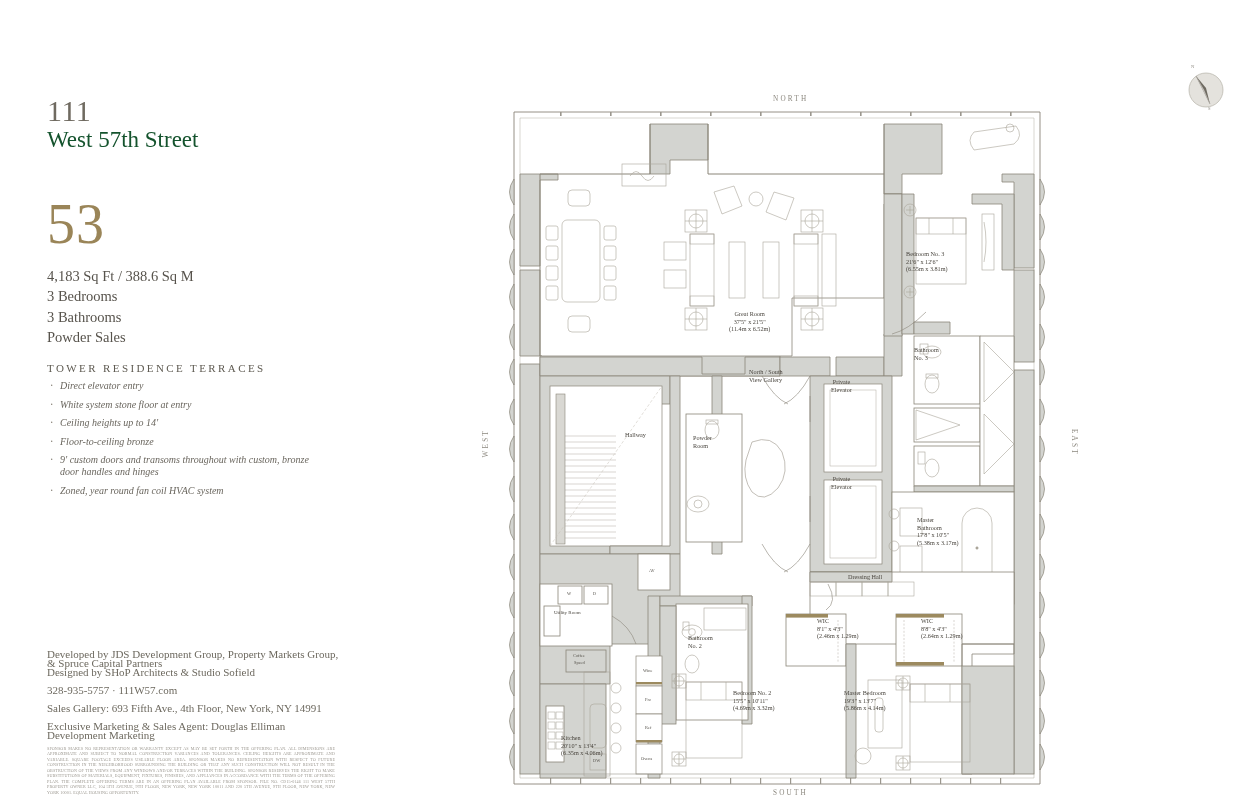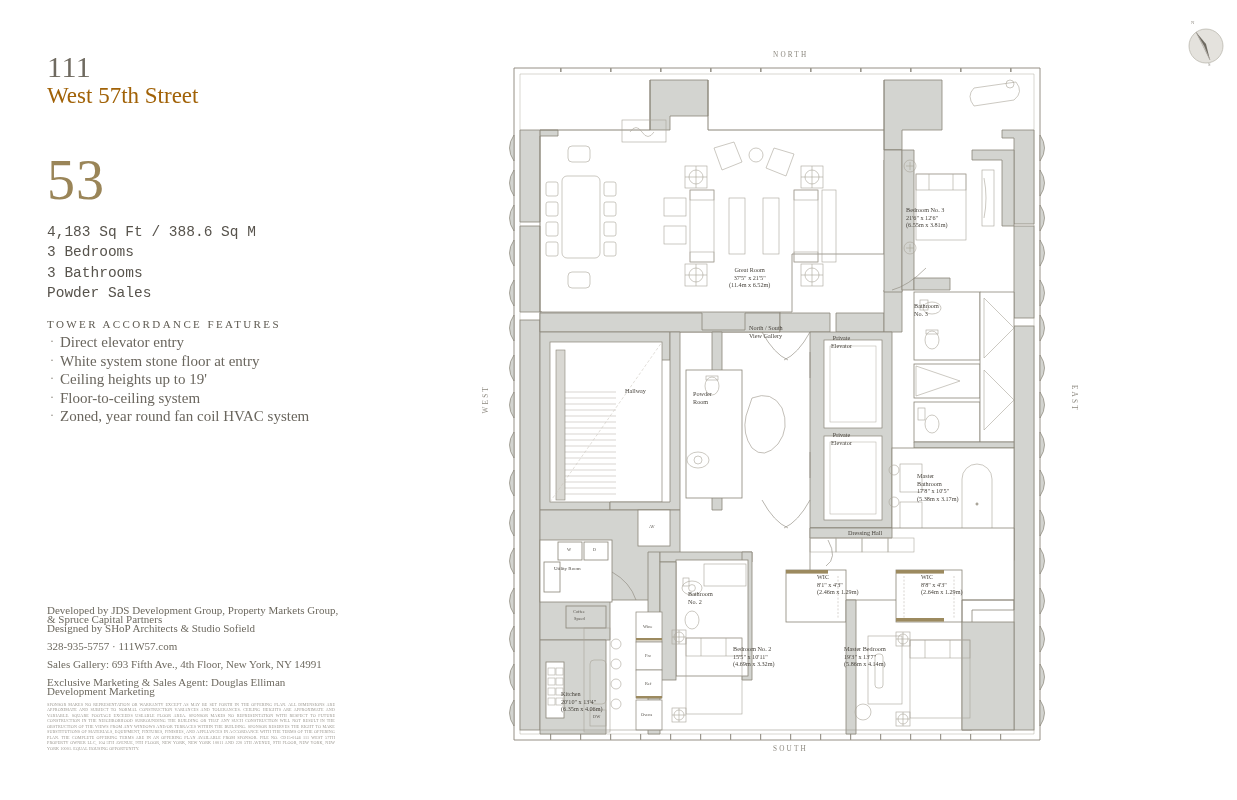--- a/index.html
+++ b/index.html
@@ -1,32 +1,32 @@
 <!DOCTYPE html>
 <html><head>
 <meta charset="utf-8">
 <style>
   html,body{margin:0;padding:0;}
   body{
     width:1237px;height:800px;background:#ffffff;
     font-family:"Liberation Serif",serif;color:#5f5b53;
     overflow:hidden;position:relative;
   }
-  #page{position:relative;width:1237px;height:578px;}
+  #page{position:relative;width:1237px;height:578px;margin-top:44px;}
 
   
   #left{position:absolute;left:0;top:0;width:420px;height:800px;}
   .addr-num{position:absolute;left:47px;top:52px;font-size:30px;color:#6f6a60;letter-spacing:.5px;line-height:1;}
-  .addr-street{position:absolute;left:47px;top:84px;font-size:23px;color:#a16207;line-height:1;}
+  .addr-street{position:absolute;left:47px;top:84px;font-size:23px;color:#14532d;line-height:1;}
   .unit-num{position:absolute;left:47px;top:152px;font-size:56px;color:#9a8558;line-height:1;letter-spacing:1px;}
   .specs{position:absolute;left:47px;top:222px;font-size:14.5px;color:#57534c;line-height:20.4px;}
-  .specs div{white-space:nowrap;font-family:Liberation Mono, monospace;}
+  .specs div{white-space:nowrap;}
 
   .feat-title{position:absolute;left:47px;top:318px;font-size:11px;letter-spacing:2.4px;color:#5e5a51;}
-  .feat-list{position:absolute;left:47px;top:336px;width:265px;font-size:15px;color:#6a665e;line-height:12px;}
+  .feat-list{position:absolute;left:47px;top:336px;width:265px;font-size:10px;color:#6a665e;line-height:12px;font-style:italic;}
   .feat-list li{position:relative;list-style:none;margin:0 0 6.5px 0;padding-left:13px;}
   .feat-list{padding:0;margin:0;}
   .feat-list li:before{content:"\00B7";position:absolute;left:3px;top:-1px;font-size:12px;color:#8d887e;}
 
   .credits{position:absolute;left:47px;top:606px;width:300px;font-size:11px;color:#6d695f;line-height:9.2px;}
   .credits .blk{margin-bottom:8.5px;}
   .disclaimer{position:absolute;left:47px;top:702px;width:288px;font-size:4.1px;color:#9a968e;line-height:5.45px;
     letter-spacing:.12px;text-align:justify;text-transform:uppercase;}
 
   
@@ -57,26 +57,27 @@
     <div class="addr-street">West 57th Street</div>
     <div class="unit-num">53</div>
 
     <div class="specs">
       <div>4,183 Sq Ft / 388.6 Sq M</div>
       <div>3 Bedrooms</div>
       <div>3 Bathrooms</div>
       <div>Powder Sales</div>
     </div>
 
-    <div class="feat-title">TOWER ACCORDANCE FEATURES</div>
+    <div class="feat-title">TOWER RESIDENCE TERRACES</div>
     <ul class="feat-list" id="feat-list">
         <li>Direct elevator entry</li>
         <li>White system stone floor at entry</li>
-        <li>Ceiling heights up to 19'</li>
-        <li>Floor-to-ceiling system</li>
+        <li>Ceiling heights up to 14'</li>
+        <li>Floor-to-ceiling bronze</li>
+        <li>9' custom doors and transoms throughout with custom, bronze door handles and hinges</li>
         <li>Zoned, year round fan coil HVAC system</li>
       </ul>
 
     <div class="credits">
       <div class="blk">
         <div>Developed by JDS Development Group, Property Markets Group, &amp; Spruce Capital Partners</div>
         <div>Designed by SHoP Architects &amp; Studio Sofield</div>
       </div>
       <div class="blk">328-935-5757  ·  111W57.com</div>
       <div class="blk">Sales Gallery: 693 Fifth Ave., 4th Floor, New York, NY 14991</div>

